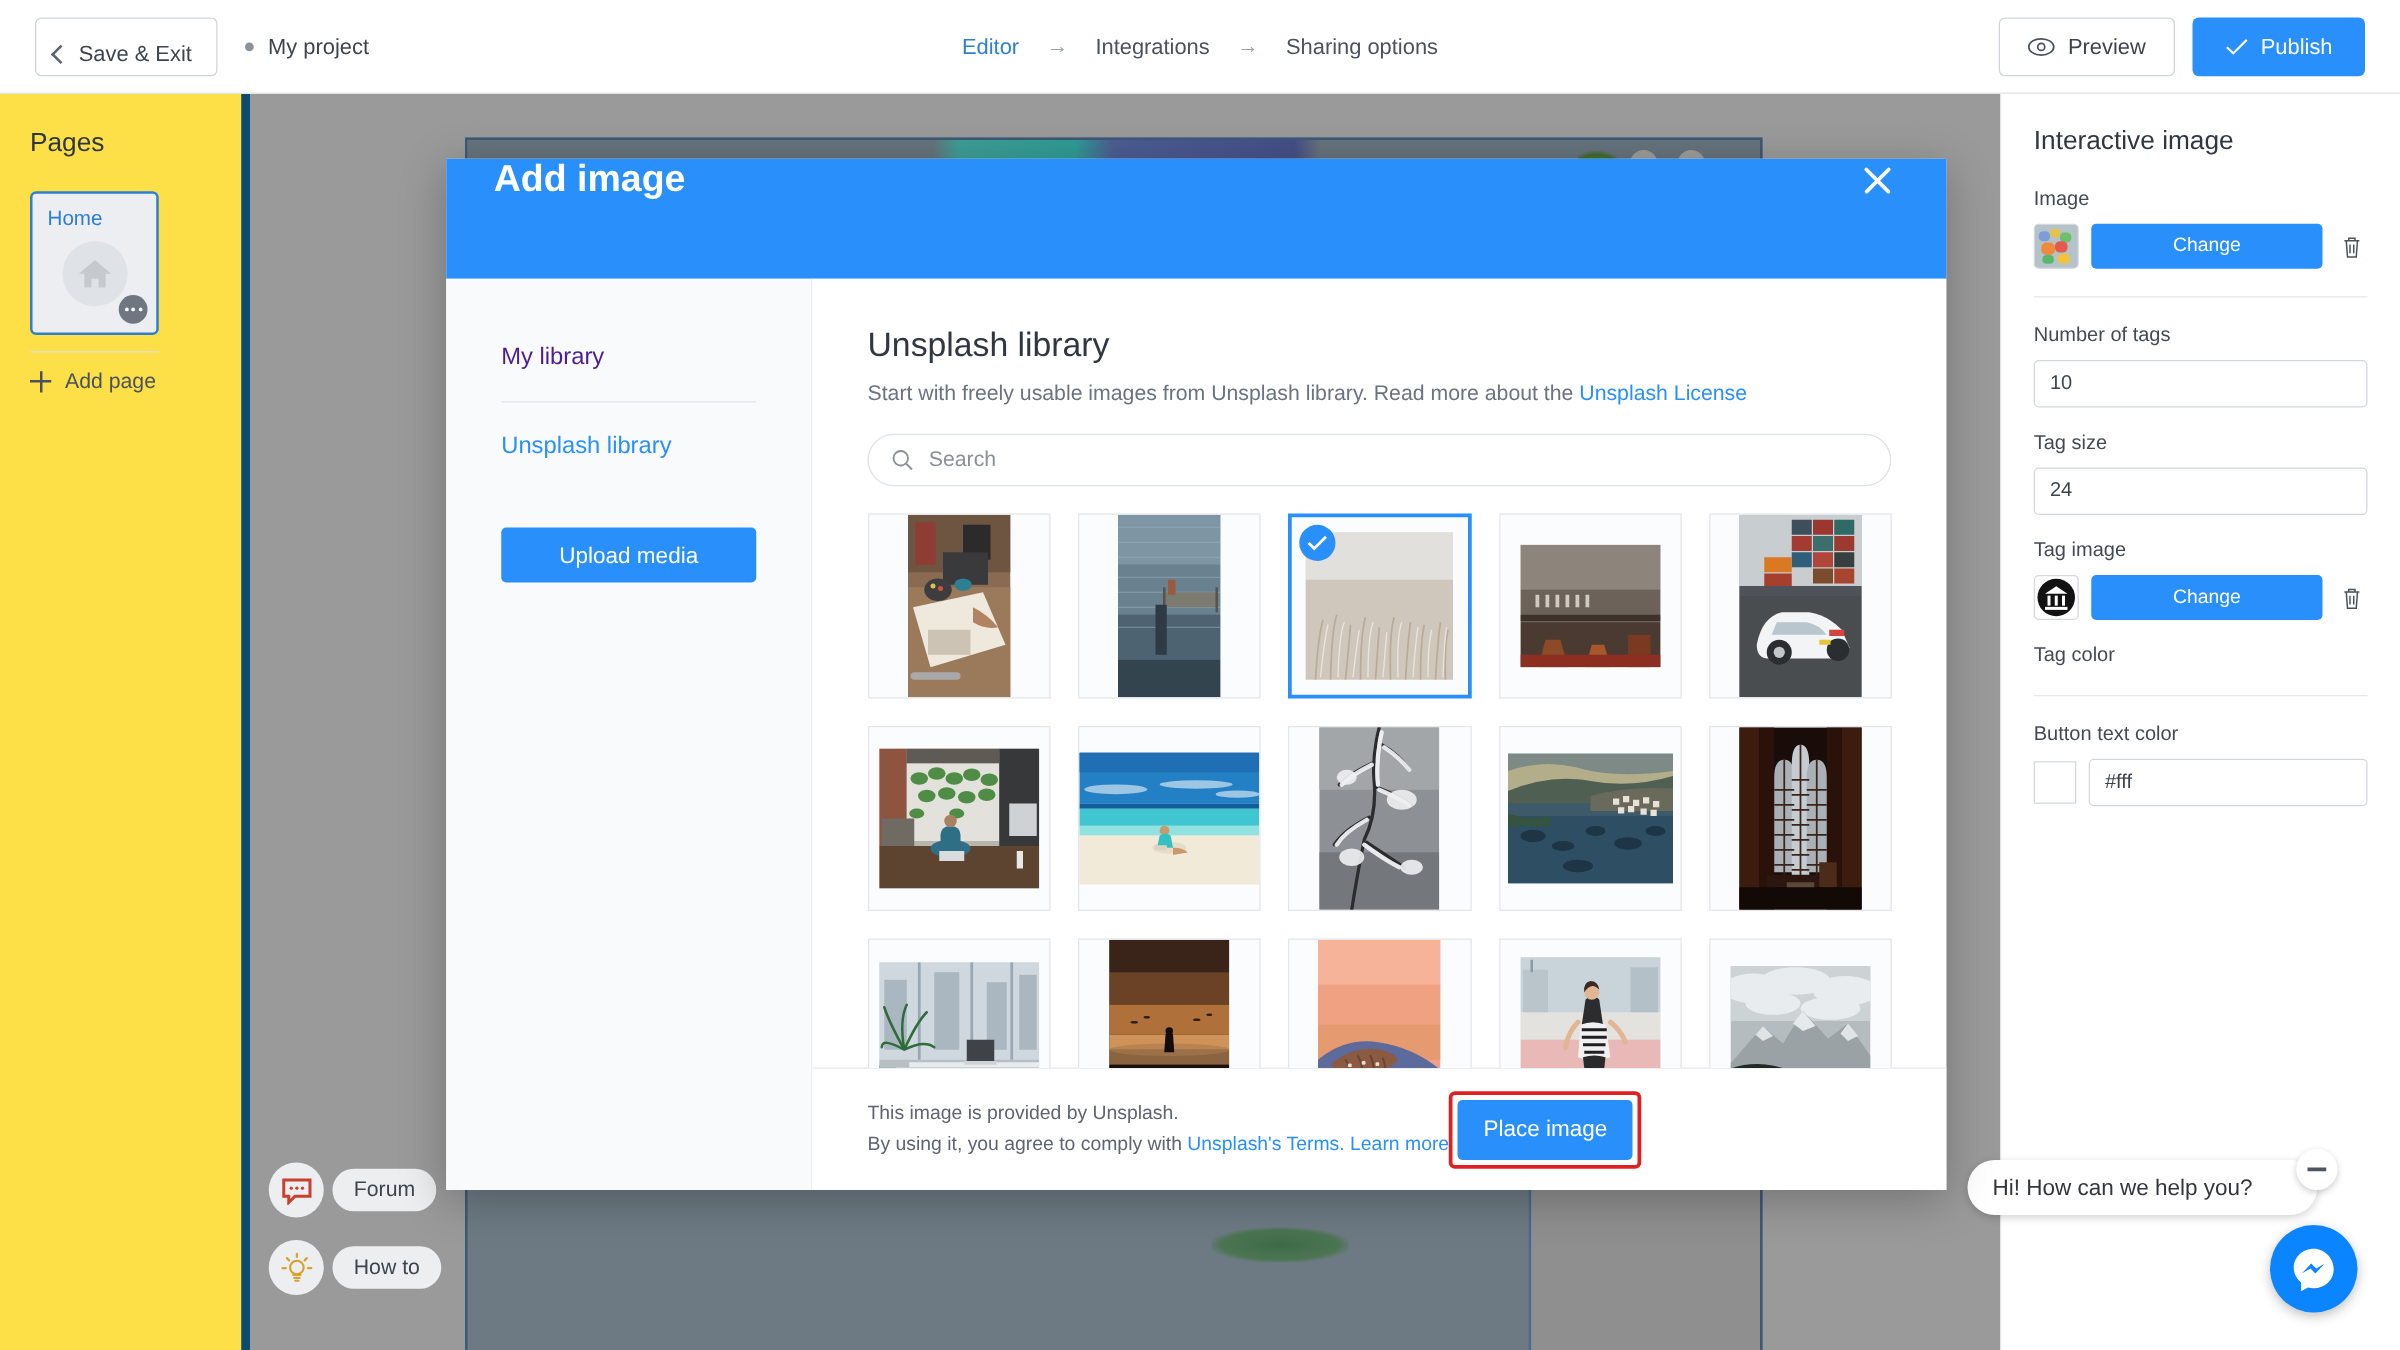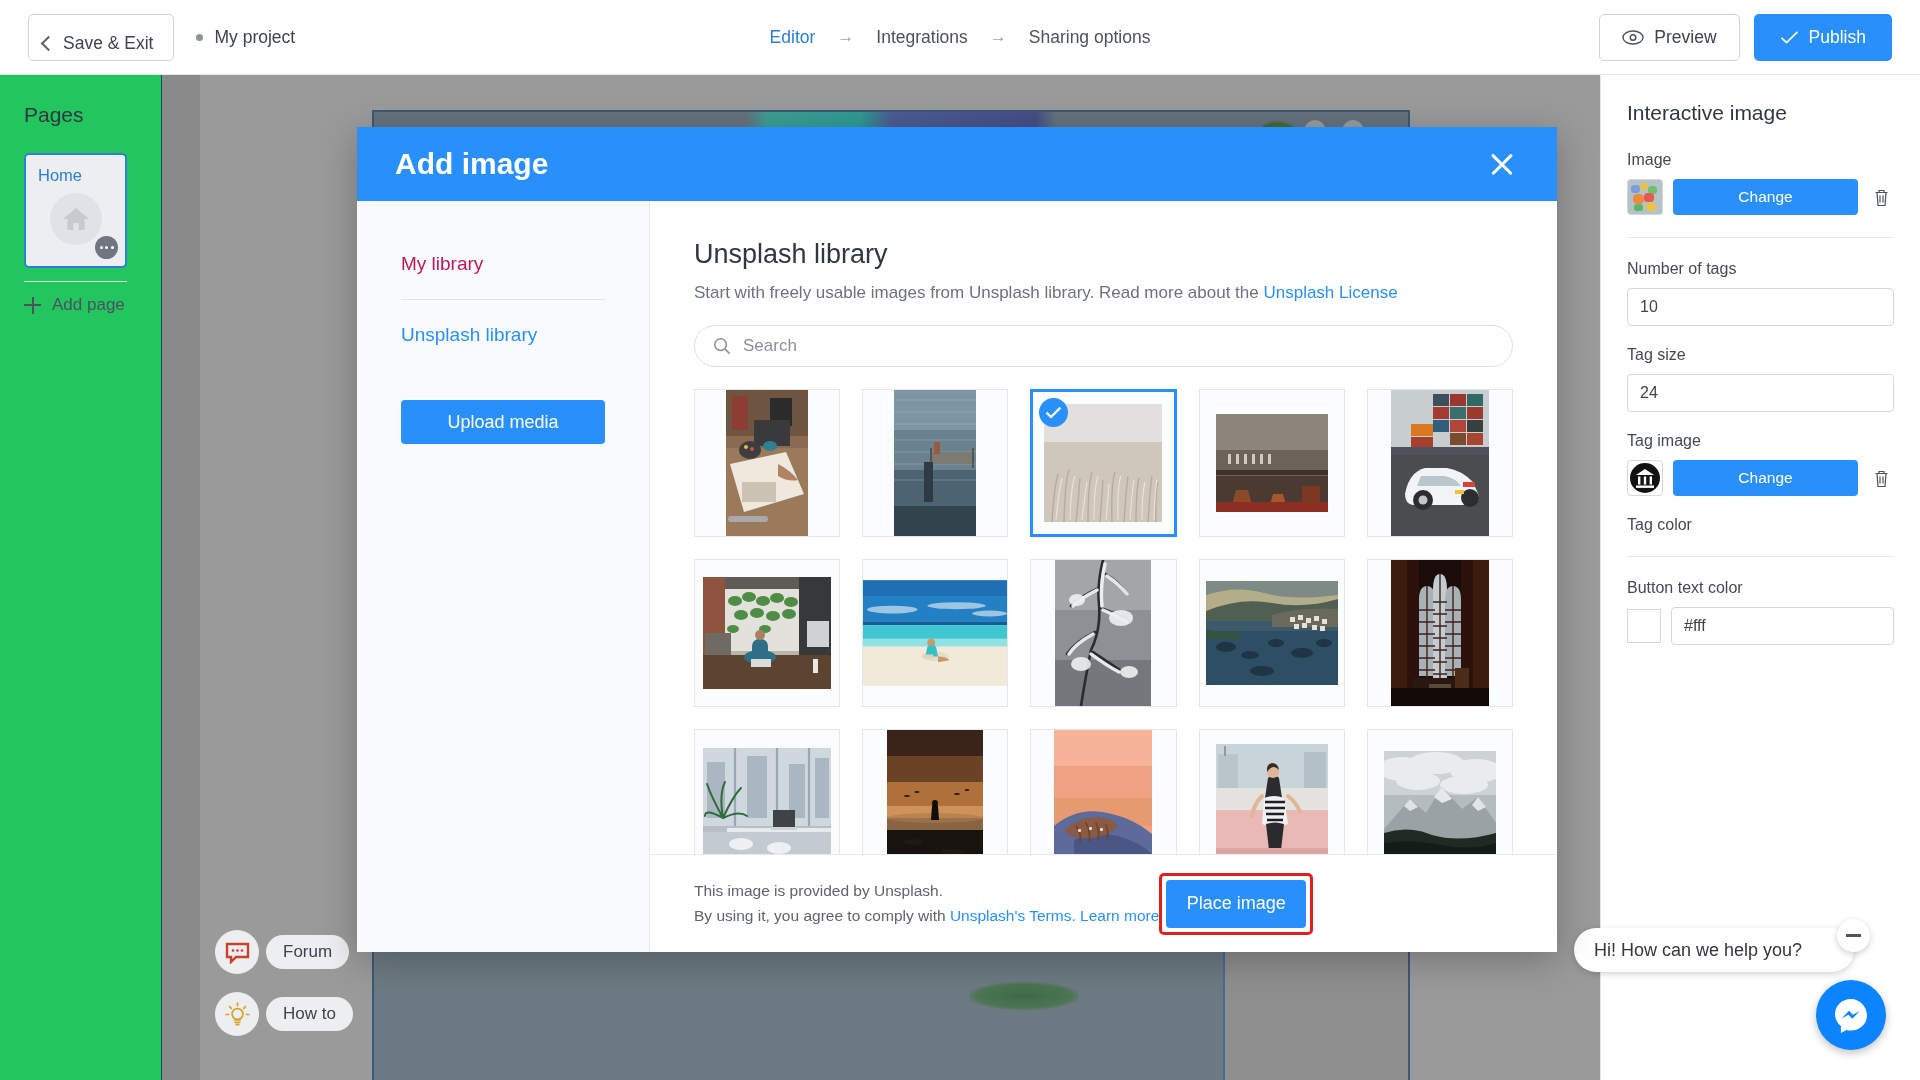--- a/index.html
+++ b/index.html
@@ -42,22 +42,22 @@
     align-items: center; gap: 10px; cursor: pointer;
   }
   .btn-publish {
     height: 47px; padding: 0 26px; border: none; border-radius: 5px;
     background: #2990fb; color: #fff; font-size: 17.5px; display: flex;
     align-items: center; gap: 10px; cursor: pointer;
   }
 
   
   .pages-panel {
-    position: absolute; top: 75px; left: 0; width: 162px; height: 1005px;
-    background: #22c55e; border-right: 1px solid #0c4a6e; z-index: 20;
+    position: absolute; top: 75px; left: 0; width: 200px; height: 1005px;
+    background: #fde047; border-right: 7px solid #0c4a6e; z-index: 20;
   }
   .pages-title { margin: 28px 0 0 24px; font-size: 21px; color: #2f3742; }
   .page-card {
     margin: 26px 0 0 24px; width: 103px; height: 115px; border: 2px solid #2d7fd4;
     border-radius: 5px; background: #eceef1; position: relative; cursor: pointer;
   }
   .page-card-label { position: absolute; top: 11px; left: 12px; font-size: 16.5px; color: #2d7fd4; }
   .home-circle {
     position: absolute; top: 38px; left: 50%; transform: translateX(-50%);
     width: 52px; height: 52px; border-radius: 50%; background: #dfe2e6;
@@ -163,38 +163,38 @@
     justify-content: center; cursor: pointer; box-shadow: 0 3px 9px rgba(0,0,0,.25);
   }
 
   
   .modal {
     position: absolute; top: 127px; left: 357px; width: 1200px; height: 825px;
     background: #fff; z-index: 60; box-shadow: 0 8px 34px rgba(0,0,0,.25);
     display: flex; flex-direction: column;
   }
   .modal-header {
-    height: 74px; background: #2990fb; display: flex; align-items: center;
+    height: 96px; background: #2990fb; display: flex; 
     justify-content: space-between; padding: 0 38px; flex: 0 0 auto;
   }
   .modal-title { color: #fff; font-size: 30px; font-weight: bold; }
   .modal-close { width: 34px; height: 34px; position: relative; cursor: pointer; }
   .modal-close::before, .modal-close::after {
     content:""; position:absolute; left:3px; top:16px; width:28px; height:2.6px;
     background:#fff; border-radius:2px;
   }
   .modal-close::before { transform: rotate(45deg); }
   .modal-close::after { transform: rotate(-45deg); }
 
   .modal-body { flex: 1; display: flex; min-height: 0; }
   .modal-side {
     width: 293px; background: #f9fafc; border-right: 1px solid #e7eaee;
     padding: 48px 44px 0 44px; flex: 0 0 auto;
   }
-  .side-item { font-size: 19px; color: #be185d; cursor: pointer; padding: 4px 0; }
+  .side-item { font-size: 19px; color: #4c1d95; cursor: pointer; padding: 4px 0; }
   .side-item.link { color: #2990fb; }
   .side-sep { height: 1px; background: #e2e5ea; margin: 20px 0; }
   .btn-upload {
     margin-top: 50px; width: 100%; height: 44px; border: none; border-radius: 4px;
     background: #2990fb; color: #fff; font-size: 18px; cursor: pointer;
     font-family: "Liberation Sans", sans-serif;
   }
 
   .modal-main { flex: 1; display: flex; flex-direction: column; min-width: 0; background: #fff; }
   .main-head { padding: 38px 44px 0 44px; flex: 0 0 auto; }

